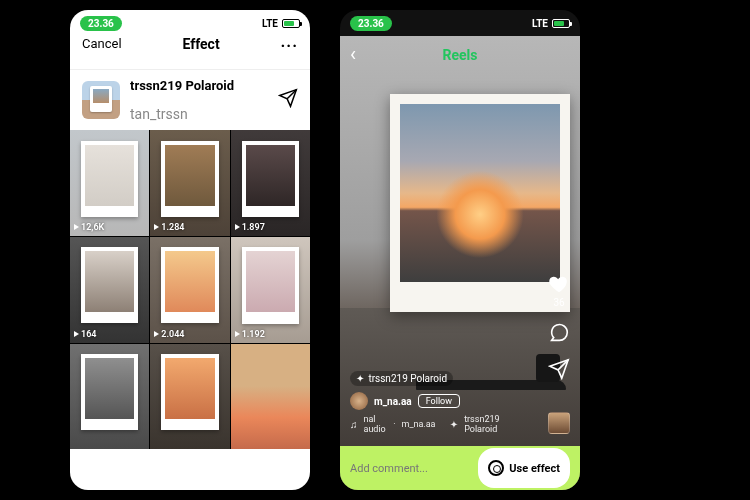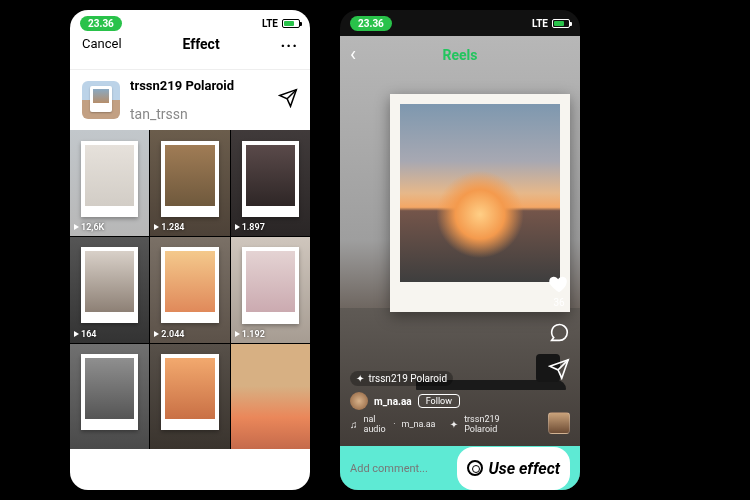--- a/index.html
+++ b/index.html
@@ -74,23 +74,23 @@
   .right-actions { position:absolute; right:10px; bottom:110px; display:flex; flex-direction:column; align-items:center; gap:14px; color:#fff; }
   .right-actions .count { font-size:10px; margin-top:2px; }
   .icon { width:22px; height:22px; display:flex; align-items:center; justify-content:center; }
   .meta { position:absolute; left:10px; right:70px; bottom:56px; color:#fff; font-size:10px; }
   .meta .effecttag { display:inline-flex; align-items:center; gap:4px; background:rgba(0,0,0,.3); padding:2px 6px; border-radius:10px; margin-bottom:6px; }
   .userrow { display:flex; align-items:center; gap:6px; margin-bottom:4px; }
   .avatar { width:18px; height:18px; border-radius:50%; background:radial-gradient(circle,#d8b28a,#8b5e3c); }
   .followbtn { border:1px solid #fff; padding:1px 7px; border-radius:4px; font-size:9px; }
   .audioline { display:flex; align-items:center; gap:6px; opacity:.9; font-size:9px; }
   .audiothumb { position:absolute; right:10px; bottom:56px; width:22px; height:22px; border-radius:4px; background:linear-gradient(180deg,#c9a27a,#6d4c34); border:1px solid #fff3; }
-  .commentbar { position:absolute; left:0; right:0; bottom:0; height:44px; background:#5eead4; display:flex; align-items:center; padding:0 10px; gap:8px; }
+  .commentbar { position:absolute; left:0; right:0; bottom:0; height:44px; background:#bef264; display:flex; align-items:center; padding:0 10px; gap:8px; }
   .commentbar .hint { color:#777; font-size:11px; flex:1; }
-  .useeffect { background:#fff; color:#000; padding:12px 10px; border-radius:16px; font-size:16px; font-weight:700; display:flex; align-items:center; gap:5px;font-style:italic; }
+  .useeffect { background:#fff; color:#000; padding:12px 10px; border-radius:16px; font-size:11px; font-weight:700; display:flex; align-items:center; gap:5px; }
   .camcircle{width:16px;height:16px;border:2px solid #000;border-radius:50%;position:relative;}
   .camcircle::after{content:"";position:absolute;left:3px;top:3px;width:6px;height:6px;border-radius:50%;border:1px solid #000;}
   .sparkle{font-size:10px;}
   .note{font-size:10px;}
 </style>
 </head>
 <body>
 
 <div class="stage">
 

